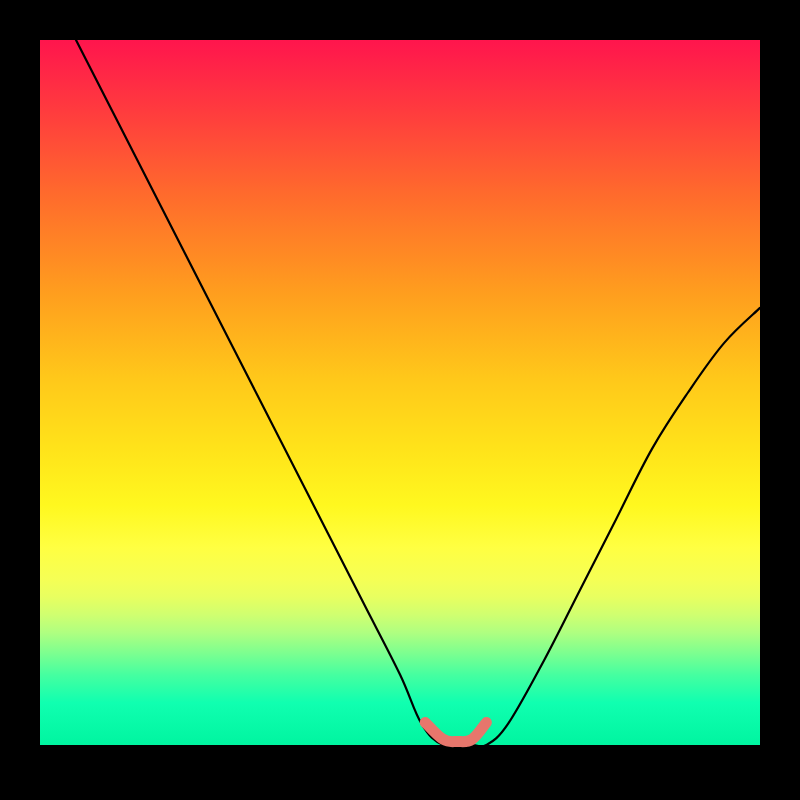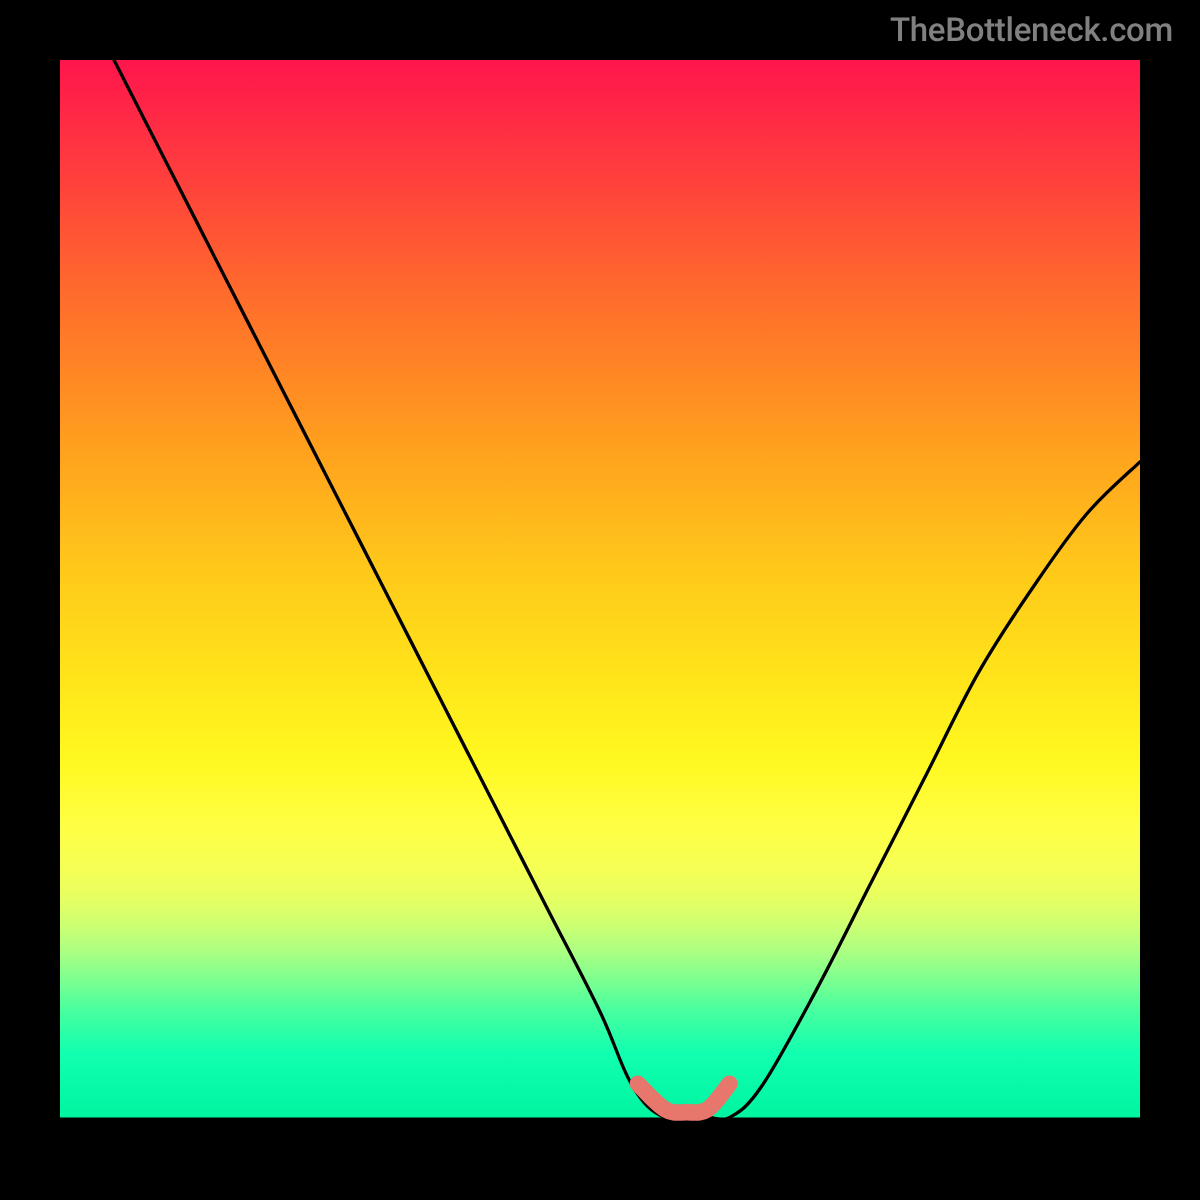--- a/index.html
+++ b/index.html
@@ -61,21 +61,20 @@
     inset: 0;
     width: 720px;
     height: 705px;
     overflow: visible;
   }
 </style>
 </head>
 <body>
 
 <div class="frame">
-  <div class="watermark">TheBottleneck.com</div>
   <div class="plot-area">
     <div class="gradient-bg"></div>
     <svg class="curve" viewBox="0 0 720 705" preserveAspectRatio="none">
       <path id="curve-path" fill="none" stroke="#000" stroke-width="2.2" stroke-linecap="round" stroke-linejoin="round" d="M 36 0 C 42.48 12.69, 59.04 45.120000000000005, 72 70.5 C 84.96 95.88, 95.04 115.61999999999999, 108 141 C 120.96 166.38, 131.04 186.12000000000006, 144 211.50000000000006 C 156.96 236.88000000000005, 167.04 256.62, 180 282 C 192.96 307.38, 203.04000000000002 327.12, 216 352.5 C 228.95999999999998 377.88, 239.03999999999996 397.62, 251.99999999999997 423 C 264.96 448.38, 275.04 468.12, 288 493.5 C 300.96 518.88, 311.04 538.62, 324 564 C 336.96 589.38, 349.632 612.927, 360 634.5 C 370.368 656.073, 373.824 671.16, 381.6 683.85 C 389.37600000000003 696.5400000000001, 394.12800000000004 701.193, 403.20000000000005 705 C 412.27200000000005 708.807, 424.224 705, 432 705 C 439.776 705, 439.91999999999996 708.807, 446.4 705 C 452.88 701.193, 457.632 699.078, 468 683.85 C 478.368 668.6220000000001, 491.03999999999996 644.511, 503.99999999999994 620.4 C 516.9599999999999 596.289, 527.04 575.28, 540 549.9 C 552.96 524.52, 563.04 504.78, 576 479.4 C 588.96 454.02, 599.04 431.742, 612 408.90000000000003 C 624.96 386.05800000000005, 635.04 371.535, 648 352.5 C 660.96 333.465, 671.04 318.37800000000004, 684 303.15000000000003 C 696.96 287.922, 713.52 274.245, 720 267.9"></path>
       <path id="marker-path" fill="none" stroke-width="11" stroke-linecap="round" stroke-linejoin="round" d="M 385.20000000000005 682.44 C 388.44000000000005 685.4856000000001, 397.36800000000005 695.9337, 403.20000000000005 699.36 C 409.03200000000004 702.7863, 412.416 701.475, 417.59999999999997 701.475 C 422.78399999999993 701.475, 426.816 702.7863, 432 699.36 C 437.184 695.9337, 443.808 685.4856000000001, 446.4 682.44" stroke="#E7766C"></path>
     </svg>
   </div>
 </div>
 
 </body></html>

